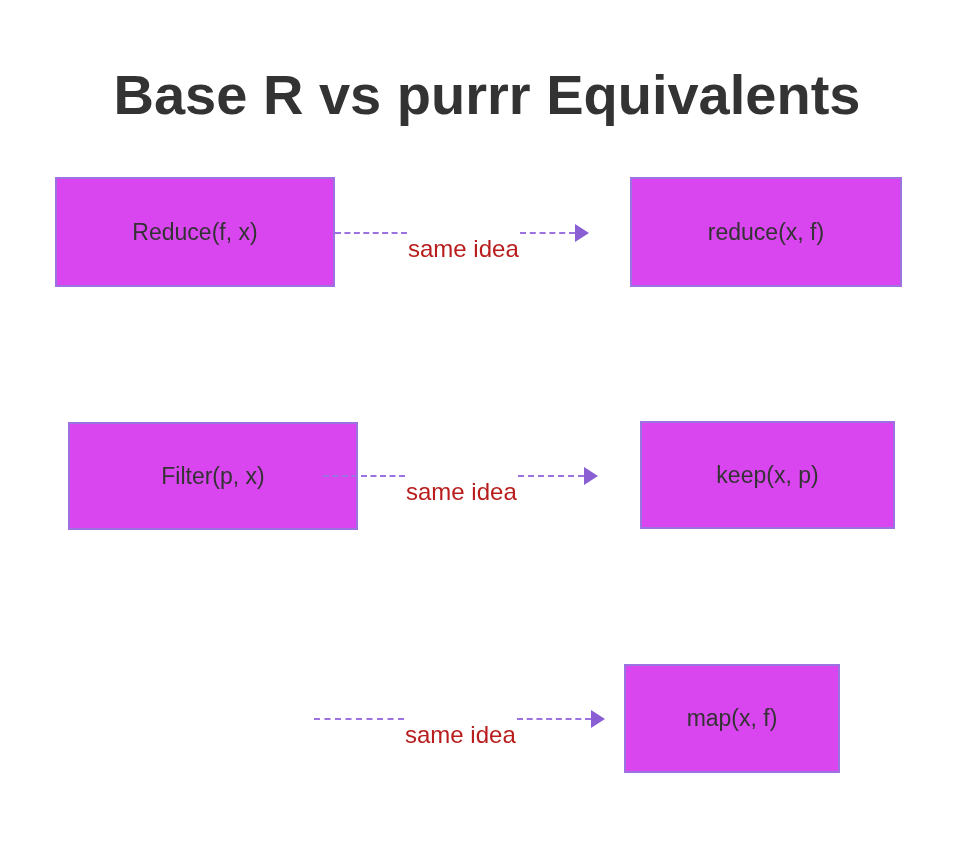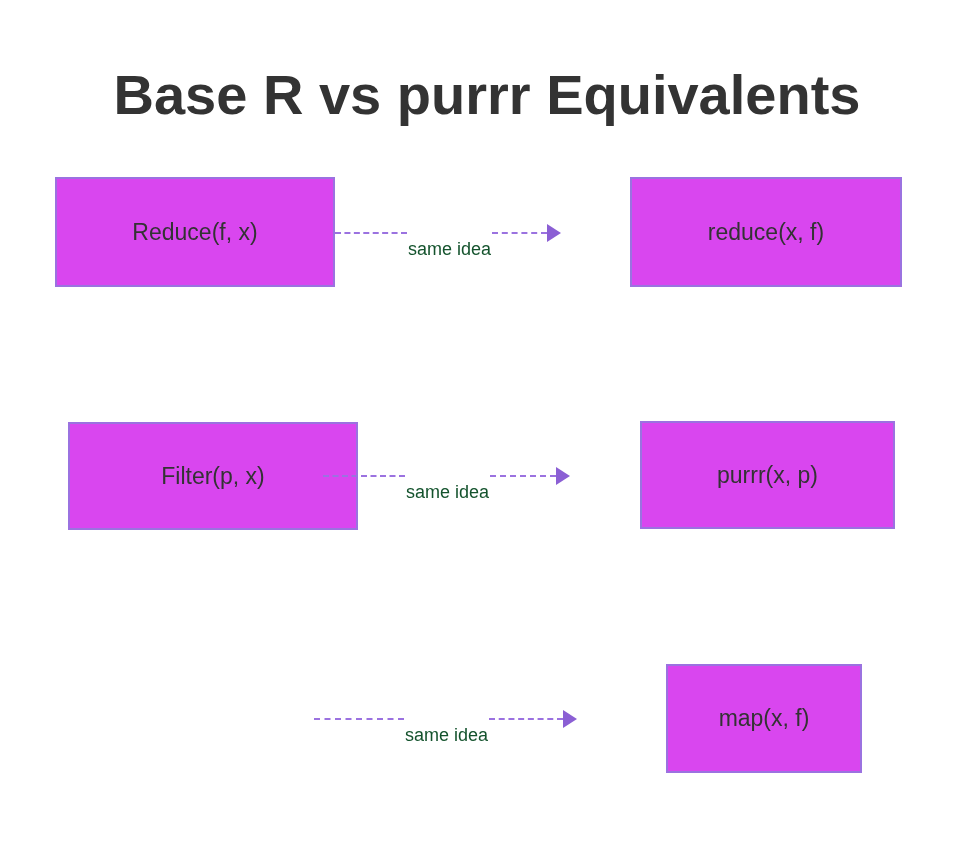--- a/index.html
+++ b/index.html
@@ -56,37 +56,37 @@
   
   #node-reduce-base  { left: 55px;  top: 177px; width: 280px; height: 110px; }
   #node-reduce-purrr { left: 630px; top: 177px; width: 272px; height: 110px; align-items: center; }
 
   
   #node-filter-base  { left: 68px;  top: 422px; width: 290px; height: 108px; }
   #node-keep-purrr   { left: 640px; top: 421px; width: 255px; height: 108px; }
 
   
   #node-map-base     { left: 75px;  top: 665px; width: 239px; height: 108px; }
-  #node-map-purrr    { left: 666px; top: 664px; width: 196px; height: 109px; }
+  #node-map-purrr    { left: 624px; top: 664px; width: 216px; height: 109px; }
 
   
   .connector {
     position: absolute;
     height: 30px;
     display: flex;
     align-items: center;
   }
   .conn-line {
     flex: 0 0 auto;
     height: 0;
     border-top: 2px dashed #9B72E0;
   }
   .conn-label {
-    font-size: 18px;
-    color: #14532d;
+    font-size: 24px;
+    color: #b91c1c;
     white-space: nowrap;
     padding: 0 1px;
     line-height: 1;
     margin-top: 32px;
   }
   .conn-arrowhead {
     flex: 0 0 auto;
     width: 0;
     height: 0;
     border-top: 9px solid transparent;
@@ -133,21 +133,21 @@
   </div>
 
   <div class="connector" id="connector-2">
     <span class="conn-line pre"></span>
     <span class="conn-label">same idea</span>
     <span class="conn-line post"></span>
     <span class="conn-arrowhead"></span>
   </div>
 
   <div class="node-box" id="node-keep-purrr">
-    <span class="node-label">purrr(x, p)</span>
+    <span class="node-label">keep(x, p)</span>
   </div>
 
 
   <div class="connector" id="connector-3">
     <span class="conn-line pre"></span>
     <span class="conn-label">same idea</span>
     <span class="conn-line post"></span>
     <span class="conn-arrowhead"></span>
   </div>
 

